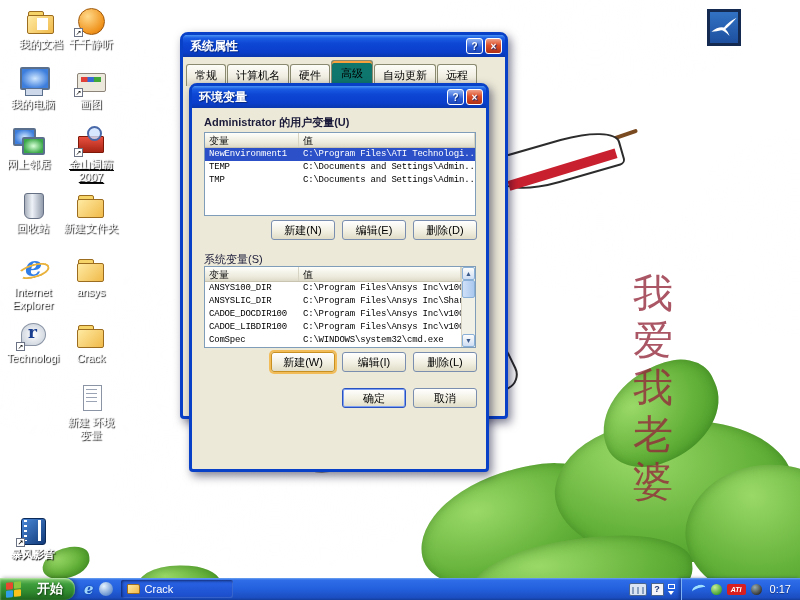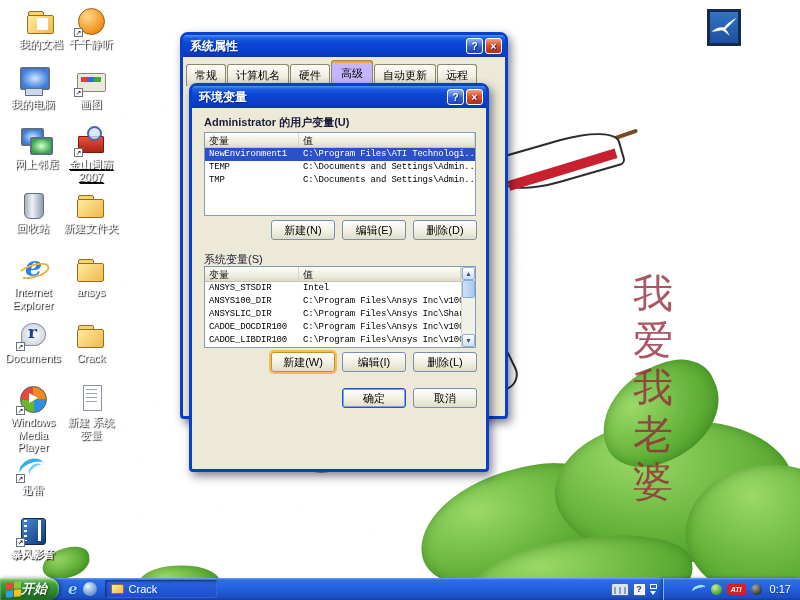--- a/index.html
+++ b/index.html
@@ -90,21 +90,21 @@
     background:linear-gradient(180deg,#4a94f4 0%,#1a5ce4 14%,#0d47d4 38%,#0a3ecb 78%,#0a37ad 100%);
     color:#fff;font-weight:bold;font-size:12px;text-shadow:1px 1px 1px #0a2a7a;}
   .tbtns{margin-left:auto;display:flex;gap:2px;}
   .tbtn{width:17px;height:16px;border-radius:3px;border:1px solid #fff;display:flex;align-items:center;
     justify-content:center;font-size:10px;font-weight:bold;color:#fff;cursor:default;}
   .tbtn.help{background:linear-gradient(#8fb2f2,#2a5cd8 60%,#1c46b8);}
   .tbtn.close{background:linear-gradient(#f0a088,#dd4f28 45%,#b03014);}
   #tabstrip{position:absolute;left:3px;top:25px;display:flex;align-items:flex-end;}
   .xtab{padding:3px 8px 3px;font-size:11px;background:linear-gradient(#fdfdf8,#efece0 60%,#dcd8c6);
     border:1px solid #8a8a70;border-bottom:none;border-radius:3px 3px 0 0;position:relative;top:1px;margin-right:1px;}
-  .xtab.active{background:#c4b5fd;padding:5px 9px 4px;top:0;box-shadow:inset 0 2px 0 #f9a13c;z-index:2;}
+  .xtab.active{background:#0f766e;padding:5px 9px 4px;top:0;box-shadow:inset 0 2px 0 #f9a13c;z-index:2;}
   .seclabel{position:absolute;font-size:11px;color:#1c1c3a;}
   .listview{position:absolute;left:12px;width:272px;background:#fff;border:1px solid #7f9db9;overflow:hidden;}
   .lvhdr{display:flex;height:15px;background:linear-gradient(#fefefb,#eceadb 70%,#dedaca);
     border-bottom:1px solid #c8c4b0;}
   .lvh{padding:1px 4px;font-size:10px;color:#111;border-right:1px solid #d8d4c4;}
   .c0{width:94px;flex:none;overflow:hidden;white-space:nowrap;}
   .c1{flex:1;overflow:hidden;white-space:nowrap;}
   .lvrow{display:flex;height:13px;line-height:13px;font-family:"Liberation Mono",monospace;font-size:9px;
     letter-spacing:-.2px;color:#000;}
   .lvrow.sel{background:#2b50c8;color:#fff;}
@@ -116,23 +116,23 @@
   .sthumb{position:absolute;top:13px;left:0;right:0;height:18px;border:1px solid #8ab0d8;border-radius:2px;
     background:linear-gradient(90deg,#cfe0f8,#aac8ee);}
   .btnrow{position:absolute;right:9px;display:flex;gap:7px;}
   .xpbtn{width:64px;height:20px;font-size:11px;font-family:inherit;color:#000;cursor:default;
     background:linear-gradient(#ffffff,#f2f0e2 55%,#e0dcc8);border:1px solid #7a8fb0;border-radius:3px;}
   .xpbtn.gold{box-shadow:0 0 0 2px #f2bc58;border-color:#c89020;}
   .xpbtn.default{border-color:#2a52c0;box-shadow:inset 0 0 0 1px #7e9ff0;}
   
   #taskbar{position:absolute;left:0;bottom:0;width:800px;height:22px;z-index:50;display:flex;align-items:center;
     background:linear-gradient(180deg,#6fa5f0 0%,#2f6ce8 9%,#2360dd 50%,#1b4dc0 90%,#143d9c 100%);}
-  #startbtn{height:22px;padding:0 12px 0 6px;border-radius:0 10px 10px 0;display:flex;align-items:center;gap:0;
+  #startbtn{height:22px;padding:0 12px 0 6px;border-radius:0 10px 10px 0;display:flex;align-items:center;gap:16px;
     background:linear-gradient(180deg,#82ca72 0%,#3f9e3c 28%,#2f8a2e 62%,#1e651e 100%);
-    color:#fff;font-weight:bold;font-style:italic;font-size:13px;text-shadow:1px 1px 2px #173f17;
+    color:#fff;font-weight:bold;font-size:13px;text-shadow:1px 1px 2px #173f17;
     box-shadow:inset 0 1px 2px #bce8ac,2px 0 4px rgba(0,0,0,.35);}
   .winflag{width:15px;height:15px;display:grid;grid-template:1fr 1fr/1fr 1fr;gap:1px;transform:skewY(-6deg);}
   .winflag i{border-radius:1px;}
   .qlaunch{display:flex;align-items:center;gap:5px;margin-left:9px;}
   .qie{font:bold italic 15px/16px "DejaVu Serif",serif;color:#9fd6ff;text-shadow:0 0 2px #083a8c;}
   .qdot{width:14px;height:14px;border-radius:50%;background:radial-gradient(circle at 35% 30%,#e8f4ff,#6a94d0 70%,#3a5a9c);}
   .taskbtn{margin-left:8px;width:112px;height:18px;border-radius:2px;display:flex;align-items:center;gap:5px;
     padding:0 6px;color:#fff;font-size:11px;background:linear-gradient(#2a65e8,#1a4cc8);
     box-shadow:inset 1px 1px 3px rgba(0,0,25,.6),inset -1px -1px 1px rgba(130,170,255,.35);}
   .minifolder{width:13px;height:10px;background:linear-gradient(135deg,#ffe9a0,#f0b94a);
@@ -140,21 +140,21 @@
   .langbar{margin-left:auto;display:flex;align-items:center;gap:4px;padding-right:6px;}
   .kbdicon{width:18px;height:13px;background:#dae4f2;border:1px solid #49658f;border-radius:2px;
     background-image:repeating-linear-gradient(90deg,#8aa0c0 0 2px,transparent 2px 5px);background-size:14px 7px;
     background-position:2px 3px;background-repeat:repeat-x;}
   .helpbox{width:13px;height:13px;background:#f4f4f8;border:1px solid #49658f;color:#223a7a;
     font-size:9px;font-weight:bold;display:flex;align-items:center;justify-content:center;}
   .langmenu{display:flex;flex-direction:column;align-items:center;color:#fff;line-height:5px;}
   .langmenu .sq{width:7px;height:5px;border:1px solid #fff;margin-bottom:2px;}
   .langmenu .tri{width:0;height:0;border-left:3px solid transparent;border-right:3px solid transparent;
     border-top:4px solid #fff;}
-  .tray{height:100%;display:flex;align-items:center;gap:5px;padding:0 9px 0 28px;
+  .tray{height:100%;display:flex;align-items:center;gap:5px;padding:0 9px 0 10px;
     border-left:1px solid #7fb2f4;box-shadow:-2px 0 3px rgba(10,30,90,.45);}
   .tr-thunder{width:14px;height:9px;border-radius:50%;border-top:3px solid #9fe0ff;transform:rotate(-18deg);}
   .tr-green{width:11px;height:11px;border-radius:50%;background:radial-gradient(circle at 35% 30%,#c8f098,#3f9e2f 75%);}
   .tr-ati{width:19px;height:11px;background:#d81e1e;border-radius:2px;color:#fff;display:flex;
     align-items:center;justify-content:center;font:bold italic 7px/1 "Liberation Sans",sans-serif;}
   .tr-dark{width:11px;height:11px;border-radius:50%;background:radial-gradient(circle at 35% 30%,#9aa,#333 75%);}
   .clock{color:#fff;font-size:11px;margin-left:3px;text-shadow:0 1px 1px #10307a;}
 </style>
 </head>
 <body>
@@ -213,21 +213,21 @@
       <div class="desktop-icon" style="left: 4px; top: 66px;">
         <div class="di ic-computer"></div>
         <div class="dlabel">我的电脑</div>
       </div>
       <div class="desktop-icon" style="left: 62px; top: 66px;">
         <div class="di ic-paint">
           <div class="shortcut">↗</div>
         </div>
         <div class="dlabel">画图</div>
       </div>
-      <div class="desktop-icon" style="left: 8px; top: 126px;">
+      <div class="desktop-icon" style="left: 0; top: 126px;">
         <div class="di ic-network"></div>
         <div class="dlabel">网上邻居</div>
       </div>
       <div class="desktop-icon" style="left: 62px; top: 126px; text-decoration: underline;">
         <div class="di ic-pw">
           <div class="shortcut">↗</div>
         </div>
         <div class="dlabel">金山词霸2007</div>
       </div>
       <div class="desktop-icon" style="left: 4px; top: 190px;">
@@ -243,41 +243,29 @@
         <div class="dlabel">Internet Explorer</div>
       </div>
       <div class="desktop-icon" style="left: 62px; top: 254px;">
         <div class="di ic-folder"></div>
         <div class="dlabel">ansys</div>
       </div>
       <div class="desktop-icon" style="left: 4px; top: 320px;">
         <div class="di ic-rp">
           <div class="shortcut">↗</div>
         </div>
-        <div class="dlabel">Documents</div>
+        <div class="dlabel">Technologi</div>
       </div>
       <div class="desktop-icon" style="left: 62px; top: 320px;">
         <div class="di ic-folder"></div>
         <div class="dlabel">Crack</div>
       </div>
-      <div class="desktop-icon" style="left: 4px; top: 384px;">
-        <div class="di ic-wmp">
-          <div class="shortcut">↗</div>
-        </div>
-        <div class="dlabel">Windows Media Player</div>
-      </div>
       <div class="desktop-icon" style="left: 62px; top: 384px;">
         <div class="di ic-textdoc"></div>
-        <div class="dlabel">新建 系统变量</div>
-      </div>
-      <div class="desktop-icon" style="left: 4px; top: 452px;">
-        <div class="di ic-thunder">
-          <div class="shortcut">↗</div>
-        </div>
-        <div class="dlabel">迅雷</div>
+        <div class="dlabel">新建 环境变量</div>
       </div>
       <div class="desktop-icon" style="left: 4px; top: 516px; font-weight: bold;">
         <div class="di ic-storm">
           <div class="shortcut">↗</div>
         </div>
         <div class="dlabel">暴风影音</div>
       </div>
     </div>
 
   <div class="dlg" id="sysprops">
@@ -336,24 +324,20 @@
     <div class="listview" id="syslist" style="top:180px;height:82px;padding-right:14px;">
         <div class="lvhdr">
           <div class="lvh c0">变量</div>
           <div class="lvh c1">值</div>
         </div>
       <div class="scrollbar">
         <div class="sarr">▲</div>
         <div class="sthumb"></div>
         <div class="sarr down">▼</div>
       </div>
-    <div class="lvrow">
-          <div class="lvc c0">ANSYS_STSDIR</div>
-          <div class="lvc c1">Intel</div>
-        </div>
         <div class="lvrow">
           <div class="lvc c0">ANSYS100_DIR</div>
           <div class="lvc c1">C:\Program Files\Ansys Inc\v100...</div>
         </div>
         <div class="lvrow">
           <div class="lvc c0">ANSYSLIC_DIR</div>
           <div class="lvc c1">C:\Program Files\Ansys Inc\Shar...</div>
         </div>
         <div class="lvrow">
           <div class="lvc c0">CADOE_DOCDIR100</div>

